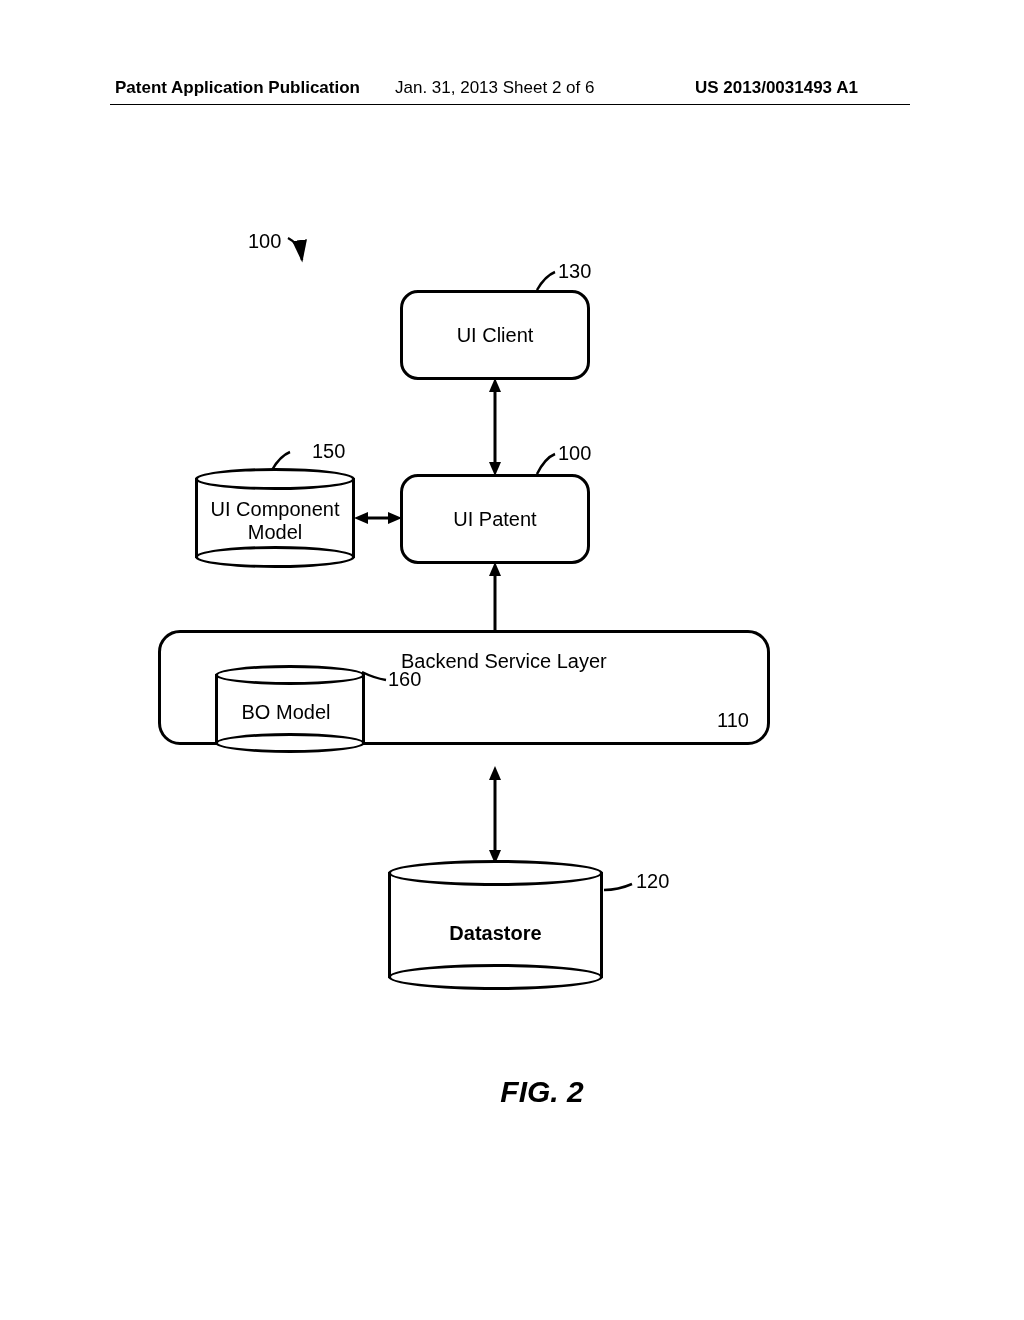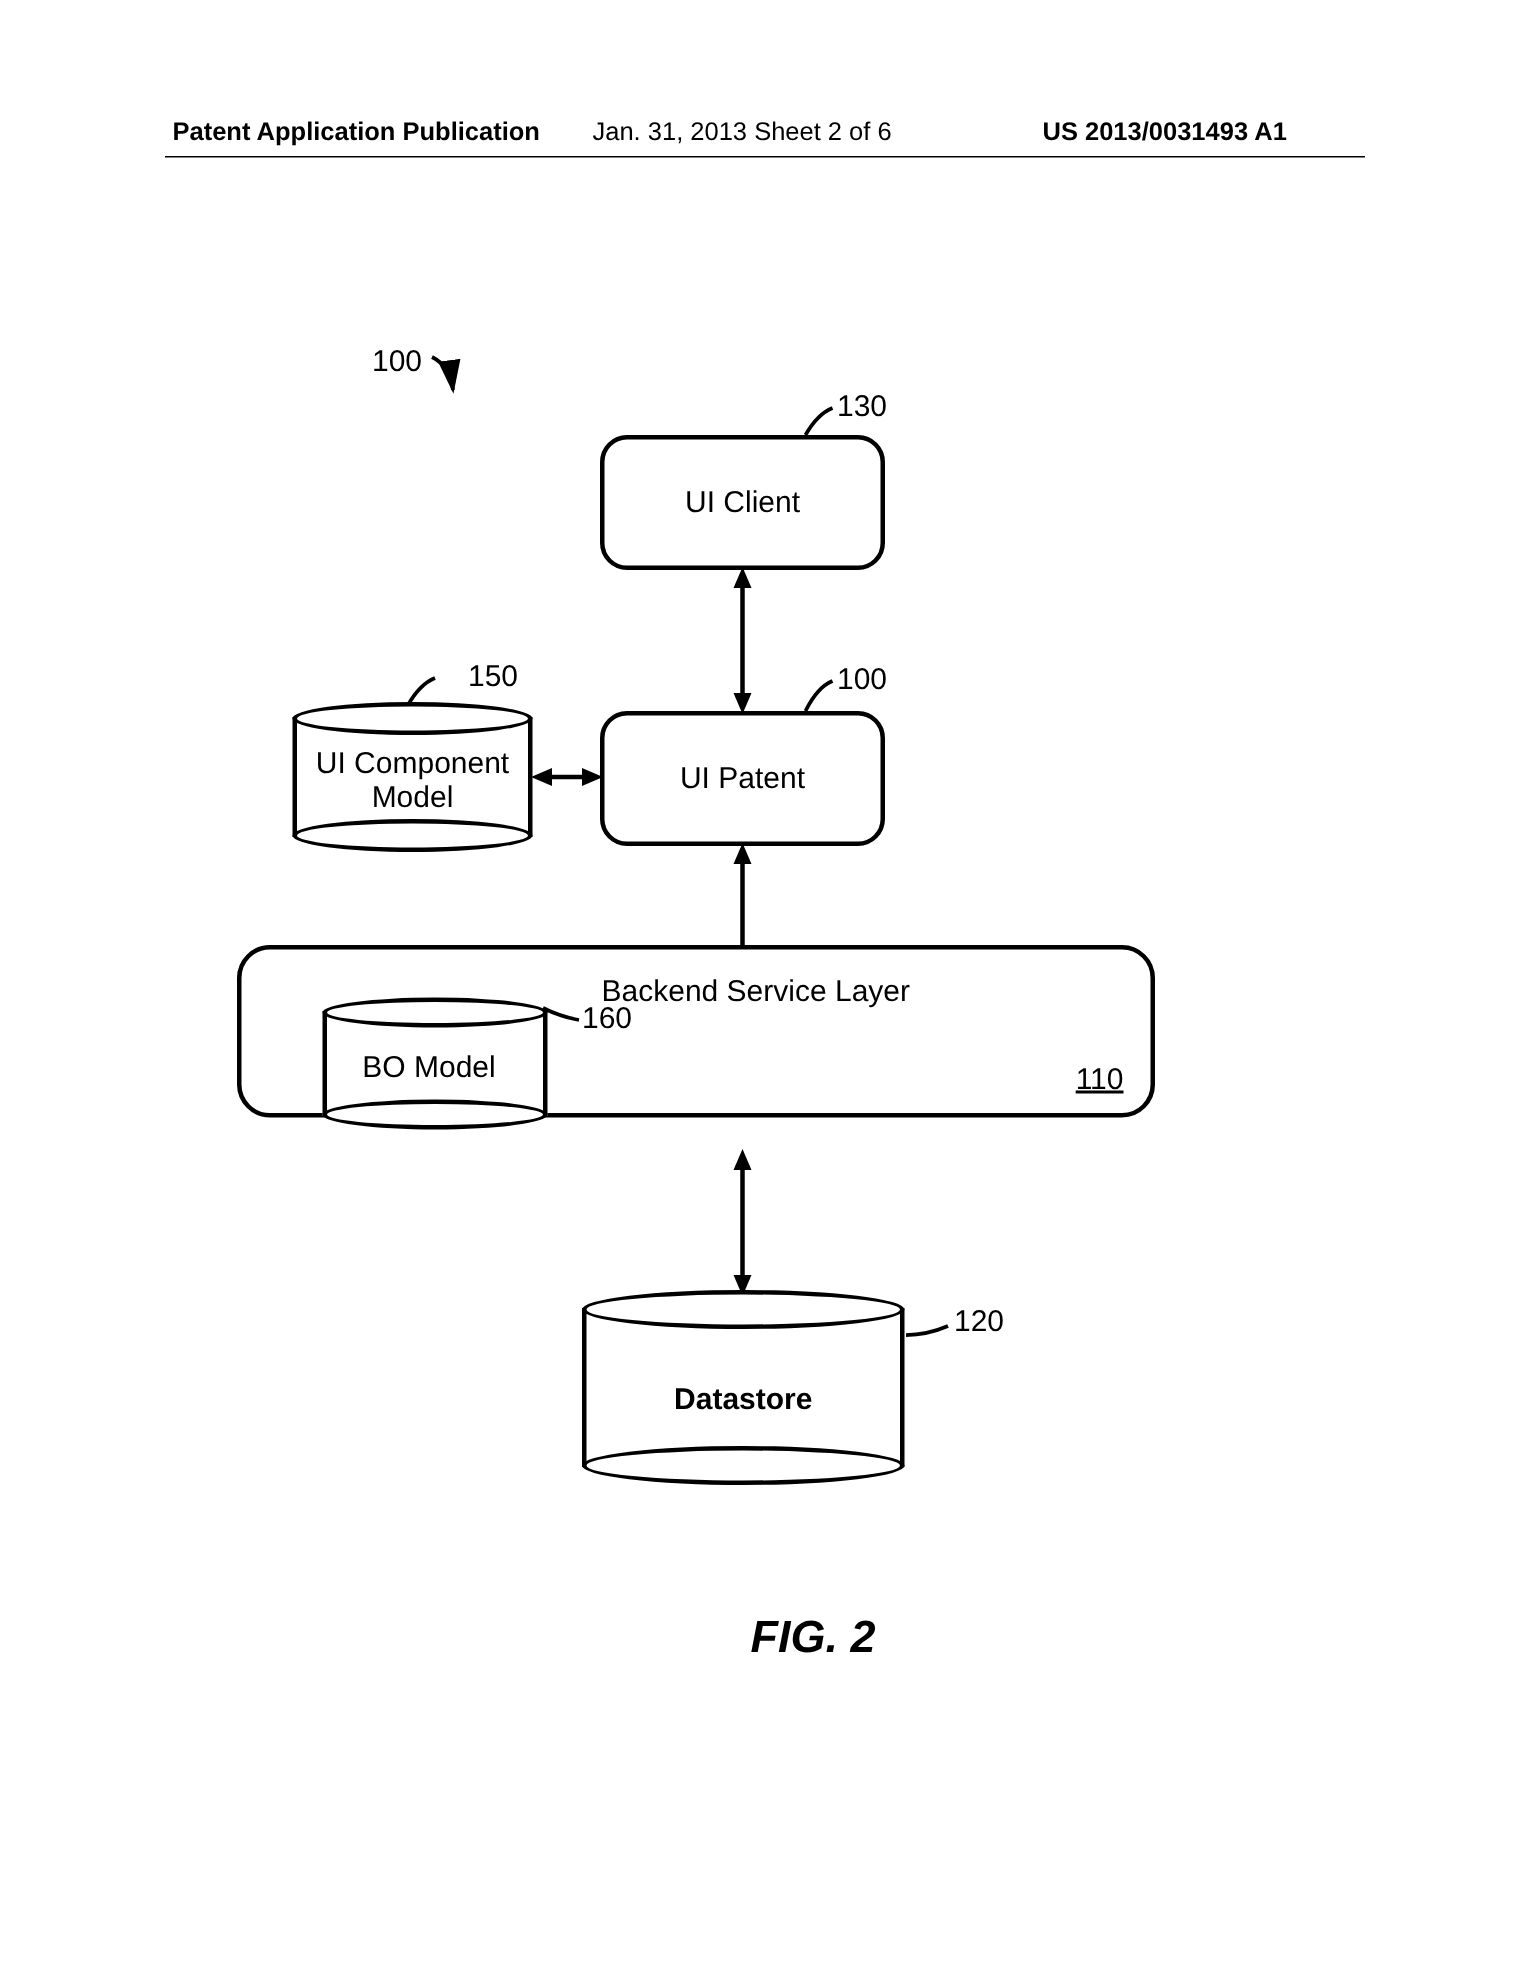--- a/index.html
+++ b/index.html
@@ -175,21 +175,21 @@
   </svg>
 
   <svg width="1024" height="1320">
     <line x1="495" y1="568" x2="495" y2="648" stroke="#000" stroke-width="3"></line>
     <polygon points="495,562 489,576 501,576" fill="#000"></polygon>
     <polygon points="495,654 489,640 501,640" fill="#000"></polygon>
   </svg>
 
   <div class="box" style="left:158px; top:630px; width:612px; height:115px; border-radius:22px; justify-content:flex-start;">
     <span style="position:absolute; left:240px; top:16px;">Backend Service Layer</span>
-    <span style="position:absolute; right:18px; bottom:10px; text-decoration:underline; font-size:20px;">110</span>
+    <span style="position:absolute; right:18px; bottom:10px; font-size:20px;">110</span>
   </div>
 
   <div class="cyl" style="left:215px; top:665px; width:142px; height:88px;">
     <div class="cyl-body" style="top:9px; width:150px; height:70px;"></div>
     <div class="cyl-bot" style="top:68px; width:150px; height:20px;"></div>
     <div class="cyl-top" style="top:0;   width:150px; height:20px;"></div>
     <div class="cyl-label" style="top:36px;">BO Model</div>
   </div>
   <div class="ref-label" style="left:388px; top:668px;">160</div>
   <svg width="1024" height="1320">

